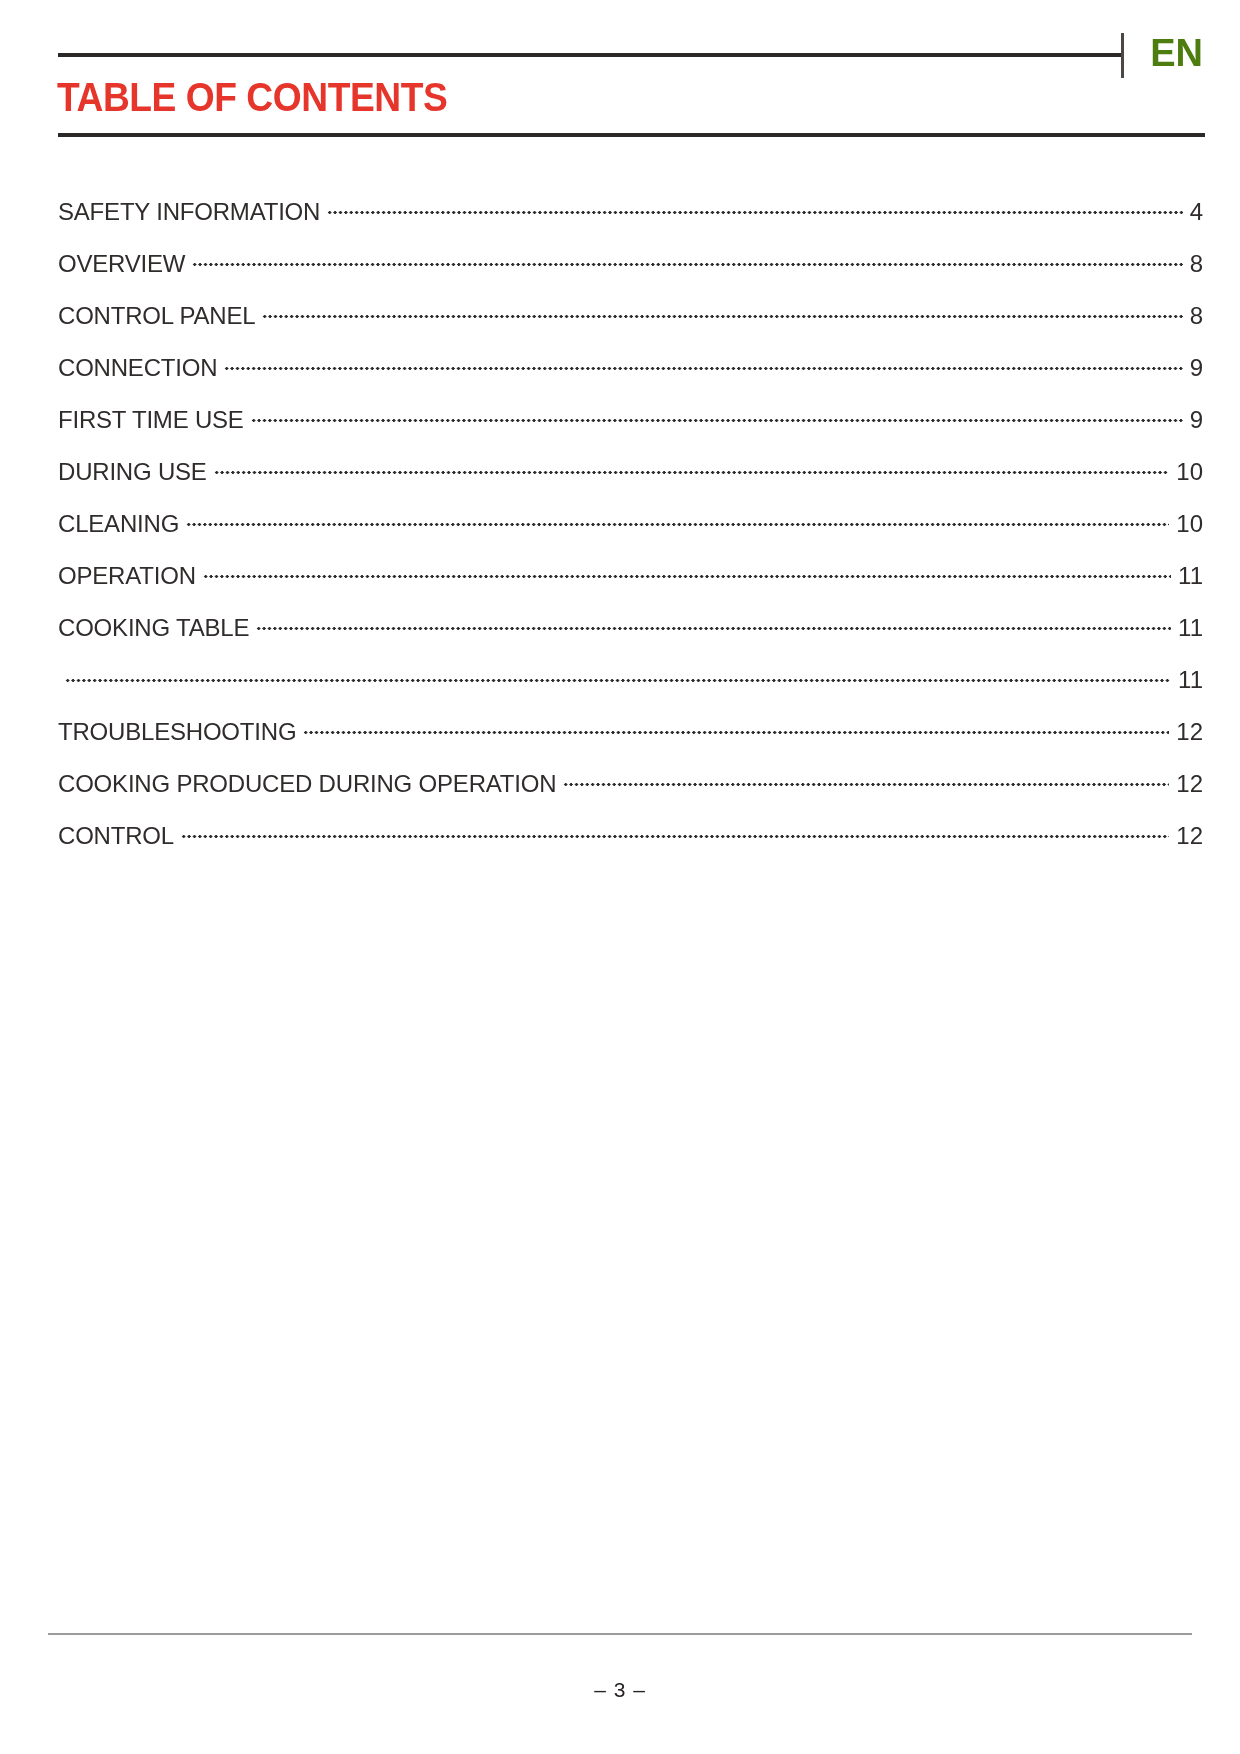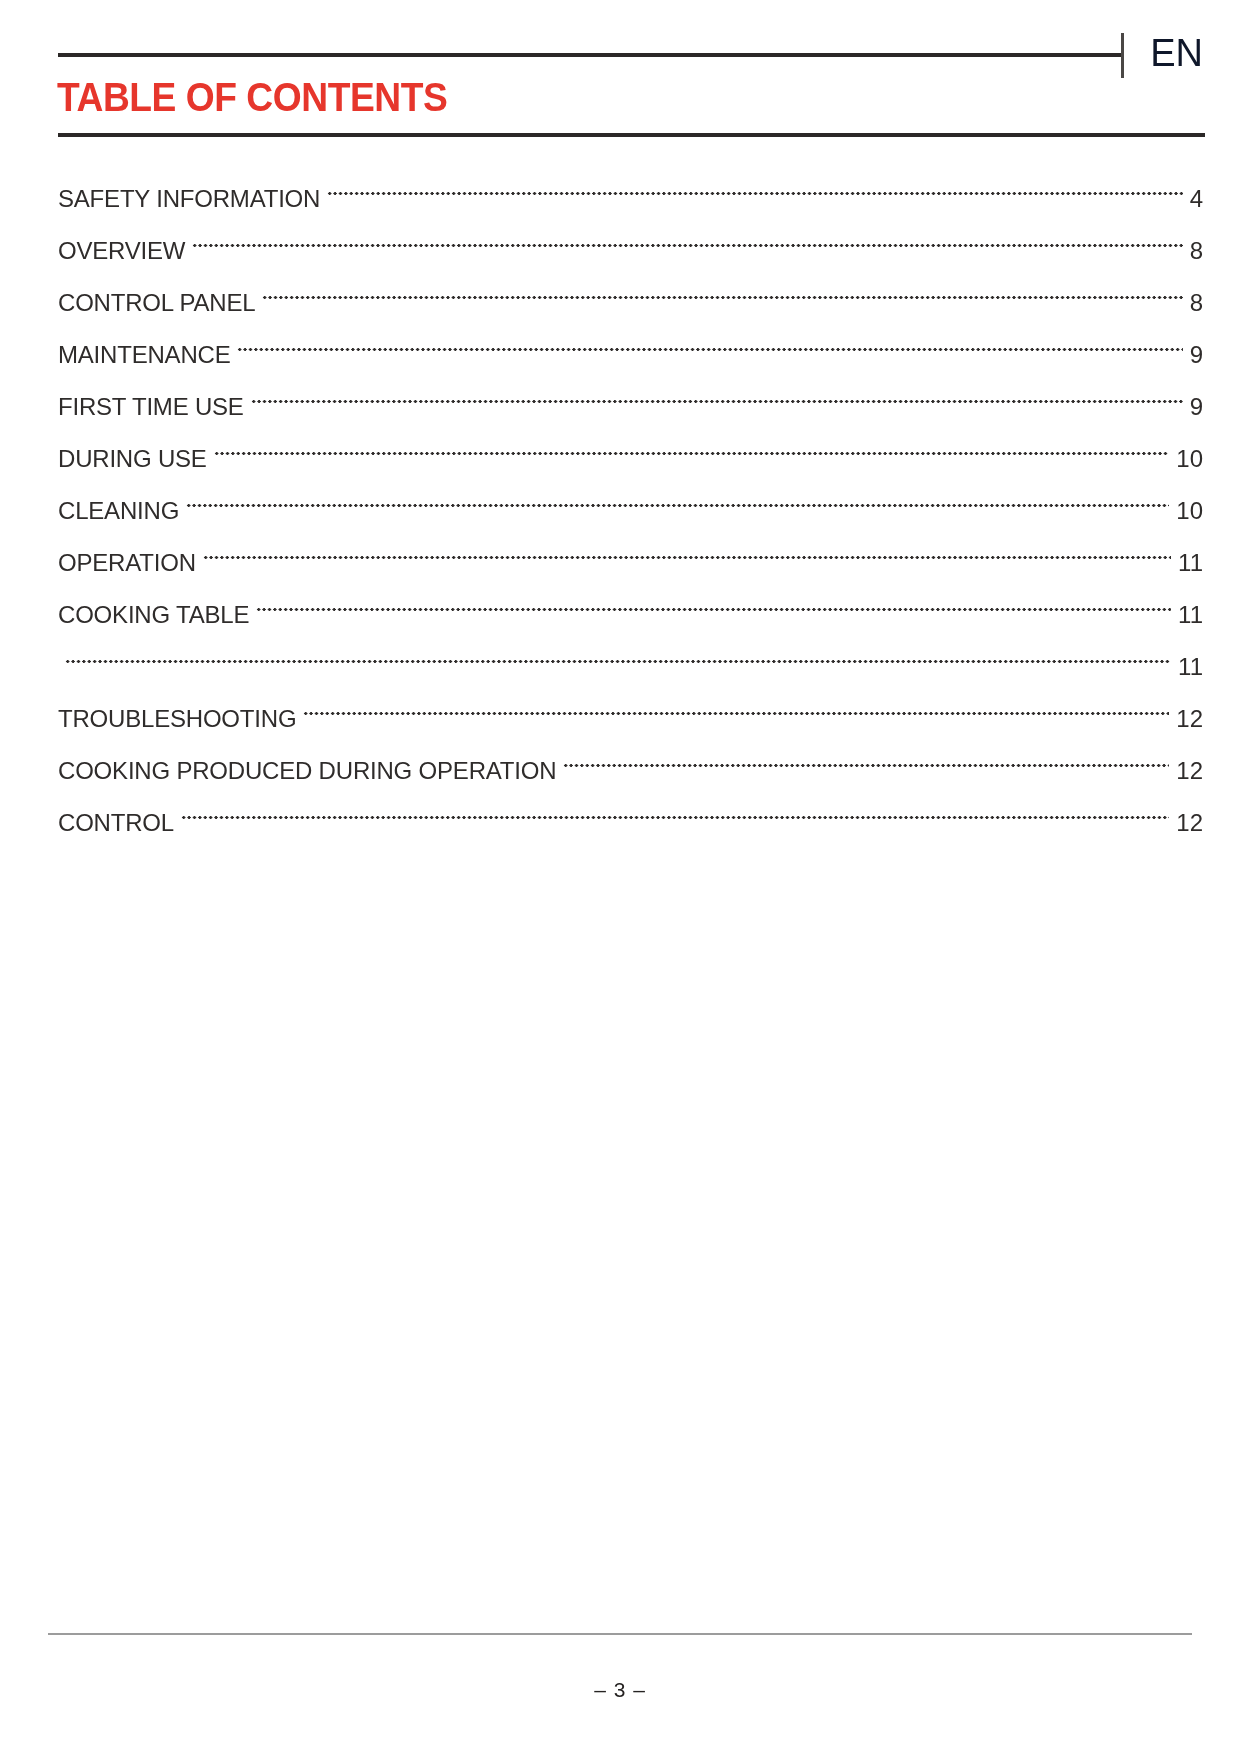--- a/index.html
+++ b/index.html
@@ -33,23 +33,23 @@
     top: 33px;
     width: 3px;
     height: 45px;
     background: #4a4745;
   }
   .lang-tag {
     position: absolute;
     top: 34px;
     right: 37px;
     font-size: 38px;
-    font-weight: 400;
+    font-weight: 700;
     line-height: 1;
-    color: #0f172a;
+    color: #4d7c0f;
     letter-spacing: 0px;
   }
 
   
   .title {
     position: absolute;
     left: 57px;
     top: 77px;
     margin: 0;
     font-size: 40px;
@@ -71,21 +71,21 @@
 
   
   .toc {
     position: absolute;
     left: 58px;
     right: 37px;
     top: 186px;
   }
   .toc-row {
     display: flex;
-    align-items: flex-start;
+    align-items: center;
     height: 52px;
   }
   .toc-label {
     font-size: 24px;
     line-height: 1.05;
     letter-spacing: -0.2px;
     white-space: nowrap;
   }
   .toc-leader {
     flex: 1;
@@ -148,21 +148,21 @@
       <span class="toc-page">8</span>
     </div>
 
     <div class="toc-row">
       <span class="toc-label">CONTROL PANEL</span>
       <span class="toc-leader"></span>
       <span class="toc-page">8</span>
     </div>
 
     <div class="toc-row">
-      <span class="toc-label">MAINTENANCE</span>
+      <span class="toc-label">CONNECTION</span>
       <span class="toc-leader"></span>
       <span class="toc-page">9</span>
     </div>
 
     <div class="toc-row">
       <span class="toc-label">FIRST TIME USE</span>
       <span class="toc-leader"></span>
       <span class="toc-page">9</span>
     </div>
 

